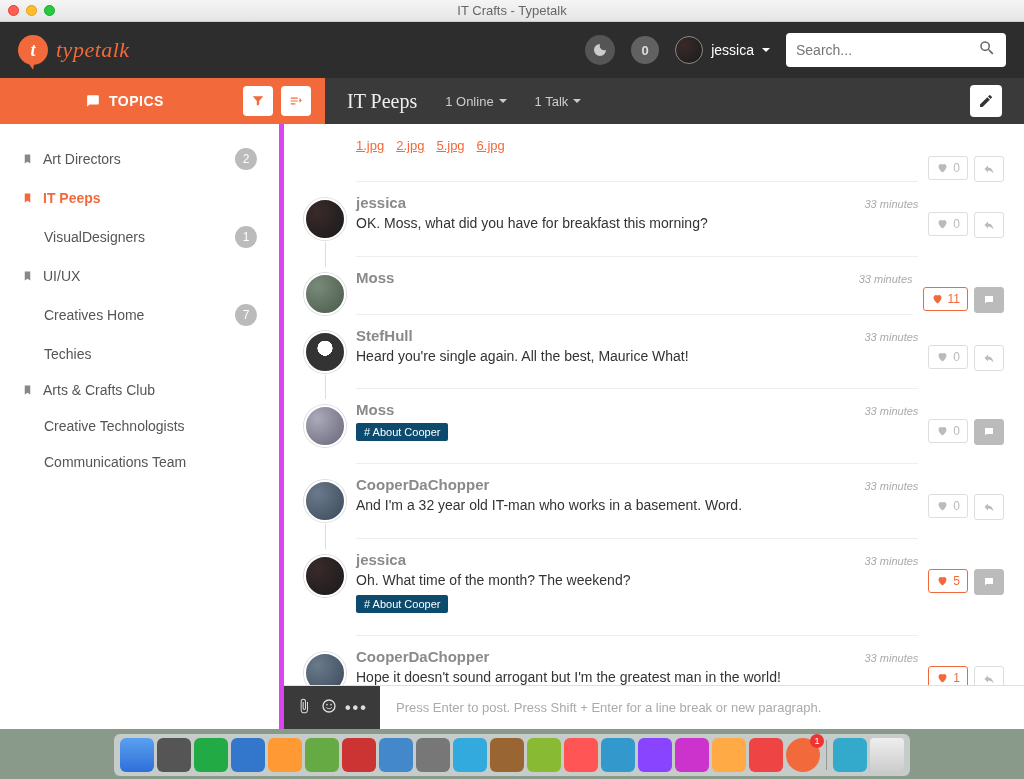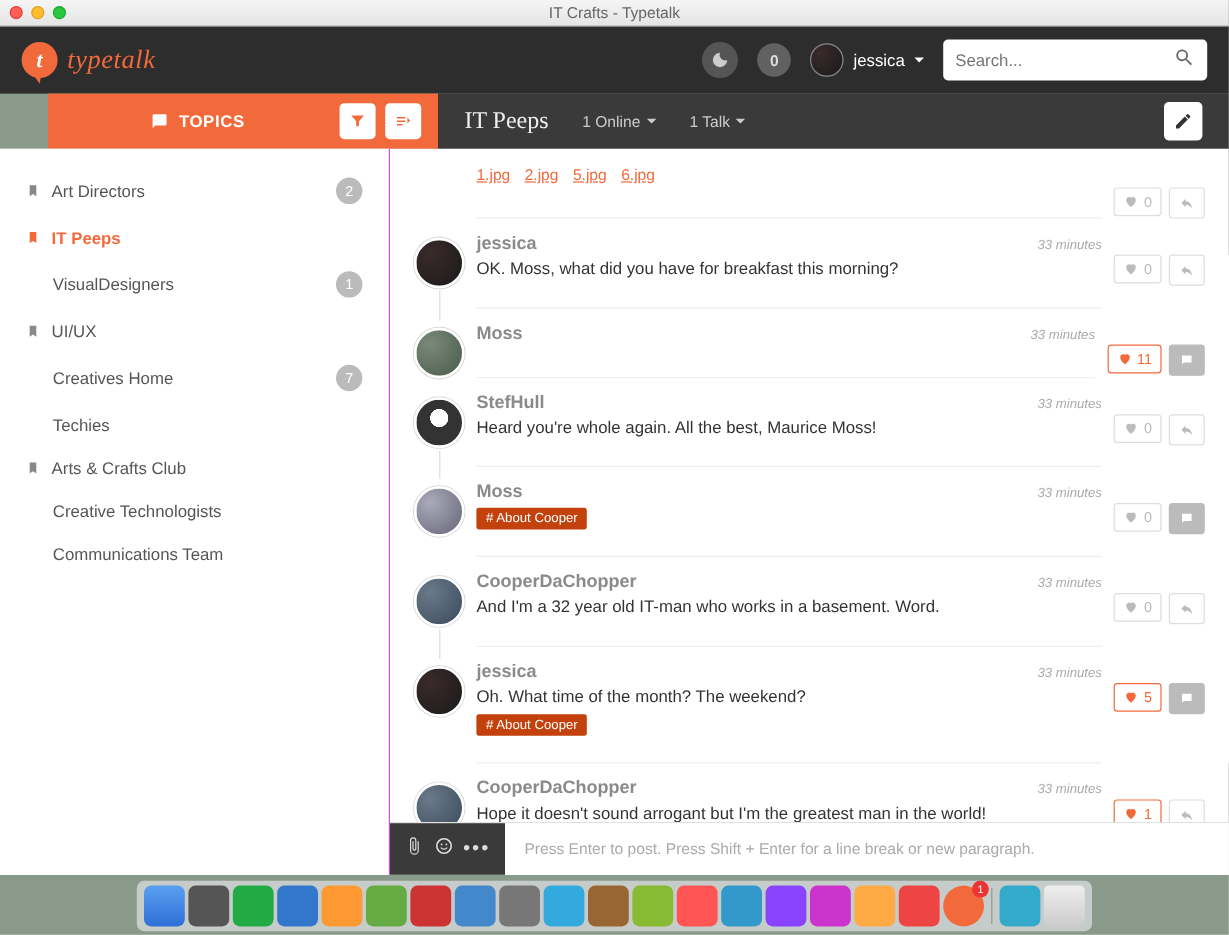--- a/index.html
+++ b/index.html
@@ -23,33 +23,33 @@
 .header-spacer { flex:1; }
 .header-icon-btn { width:30px; height:30px; border-radius:50%; background:#555; display:flex; align-items:center; justify-content:center; color:#ddd; font-size:13px; cursor:pointer; }
 .header-count { width:28px; height:28px; border-radius:50%; background:#616161; color:#ddd; display:flex; align-items:center; justify-content:center; font-size:13px; font-weight:600; cursor:pointer; }
 .header-user { display:flex; align-items:center; gap:8px; color:#fff; font-size:14px; cursor:pointer; }
 .avatar-sm { width:28px; height:28px; border-radius:50%; background:#e8a; background:linear-gradient(135deg,#f4a,#fa7); border:1px solid #888; }
 .search-box { width:220px; height:34px; background:#fff; border-radius:4px; display:flex; align-items:center; padding:0 10px; }
 .search-box input { flex:1; border:none; outline:none; font-size:14px; color:#333; }
 .search-icon svg { fill:#666; }
 
 
-.subheader { height:46px; display:flex;margin-left:40px; }
+.subheader { height:46px; display:flex; }
 .topics-header { width:325px; background:#f26a3b; display:flex; align-items:center; padding:0 14px; gap:8px; color:#fff; }
 .topics-label { flex:1; display:flex; align-items:center; gap:8px; font-weight:600; font-size:14px; justify-content:center; letter-spacing:0.5px; }
 .sq-btn { width:30px; height:30px; background:#fff; border-radius:4px; display:flex; align-items:center; justify-content:center; color:#f26a3b; cursor:pointer; }
 .convo-header { flex:1; background:#3a3a3a; display:flex; align-items:center; padding:0 22px; gap:28px; color:#eee; }
 .convo-title { font-size:20px; font-weight:400; font-family: Georgia, serif; }
 .convo-meta { font-size:13px; color:#ccc; cursor:pointer; display:flex; align-items:center; gap:5px; }
 .convo-spacer { flex:1; }
 .compose-btn { width:32px; height:32px; background:#fff; border-radius:4px; display:flex; align-items:center; justify-content:center; cursor:pointer; }
 
 
 .main-body { flex:1; display:flex; background:#fff; min-height:0; }
-.sidebar { width:325px; background:#fff; border-right:1px solid #d946ef; overflow-y:auto; padding-top:14px; }
+.sidebar { width:284px; background:#fff; border-right:5px solid #d946ef; overflow-y:auto; padding-top:14px; }
 .topic-item { display:flex; align-items:center; padding:10px 22px; font-size:14px; color:#555; cursor:pointer; gap:10px; }
 .topic-item.active { color:#f26a3b; font-weight:600; }
 .bookmark-icon { width:11px; height:14px; display:inline-block; }
 .bookmark-icon.filled svg { fill:#888; }
 .topic-item.active .bookmark-icon svg { fill:#f26a3b; }
 .topic-item .spacer { flex:1; }
 .topic-badge { min-width:22px; height:22px; border-radius:11px; background:#bbb; color:#fff; font-size:12px; display:flex; align-items:center; justify-content:center; padding:0 6px; }
 .topic-item.indented { padding-left:44px; }
 
 
@@ -58,21 +58,21 @@
 .msg-row { display:flex; padding:6px 0; position:relative; }
 .msg-avatar-col { width:62px; display:flex; justify-content:center; padding-top:4px; position:relative; }
 .msg-avatar { width:42px; height:42px; border-radius:50%; background:#ccc; border:2px solid #fff; box-shadow:0 0 0 1px #ddd; }
 .msg-body { flex:1; border-bottom:1px solid #eee; padding-bottom:22px; min-width:0; }
 .msg-header { display:flex; align-items:baseline; }
 .msg-user { font-weight:600; color:#8a8a8a; font-size:15px; }
 .msg-time { margin-left:auto; color:#aaa; font-size:11px; font-style:italic; }
 .msg-text { font-size:14px; color:#333; margin-top:3px; line-height:1.4; }
 .msg-attachments { display:flex; gap:12px; }
 .msg-attachments a { color:#f26a3b; text-decoration:underline; font-size:13px; }
-.msg-tag { display:inline-block; background:#c2410c; color:#fff; font-size:11px; padding:3px 8px; border-radius:2px; margin-top:5px; }
+.msg-tag { display:inline-block; background:#0c4a6e; color:#fff; font-size:11px; padding:3px 8px; border-radius:2px; margin-top:5px; }
 .msg-actions { display:flex; gap:6px; margin-left:10px; align-items:flex-start; padding-top:18px; }
 .like-btn { display:flex; align-items:center; gap:4px; border:1px solid #ddd; border-radius:3px; padding:4px 7px; cursor:pointer; font-size:12px; color:#bbb; min-width:38px; justify-content:center; }
 .like-btn.liked { border-color:#f26a3b; color:#f26a3b; }
 .like-btn svg { width:13px; height:12px; }
 .reply-btn { width:30px; height:26px; border:1px solid #ddd; border-radius:3px; display:flex; align-items:center; justify-content:center; cursor:pointer; color:#bbb; }
 .reply-btn.filled { background:#bbb; color:#fff; border-color:#bbb; }
 .thread-line { position:absolute; left:31px; top:48px; bottom:-10px; width:1px; background:#ddd; }
 
 
 .composer { height:44px; display:flex; background:#fff; border-top:1px solid #e0e0e0; }
@@ -306,21 +306,21 @@
         <div class="msg-row">
           <div class="msg-avatar-col">
             <div class="thread-line"></div>
             <div class="msg-avatar av-stef"></div>
           </div>
           <div class="msg-body">
             <div class="msg-header">
               <span class="msg-user">StefHull</span>
               <span class="msg-time">33 minutes</span>
             </div>
-            <div class="msg-text">Heard you're whole again. All the best, Maurice Moss!</div>
+            <div class="msg-text">Heard you're single again. All the best, Maurice What!</div>
           </div>
           <div class="msg-actions">
             <div class="like-btn">
               <svg viewBox="0 0 24 24" fill="currentColor">
                 <path d="M12 21s-8-6-8-12a5 5 0 0 1 8-4 5 5 0 0 1 8 4c0 6-8 12-8 12z"></path>
               </svg>
               <span>0</span>
             </div>
             <div class="reply-btn">
               <svg width="14" height="12" viewBox="0 0 24 24" fill="currentColor">

